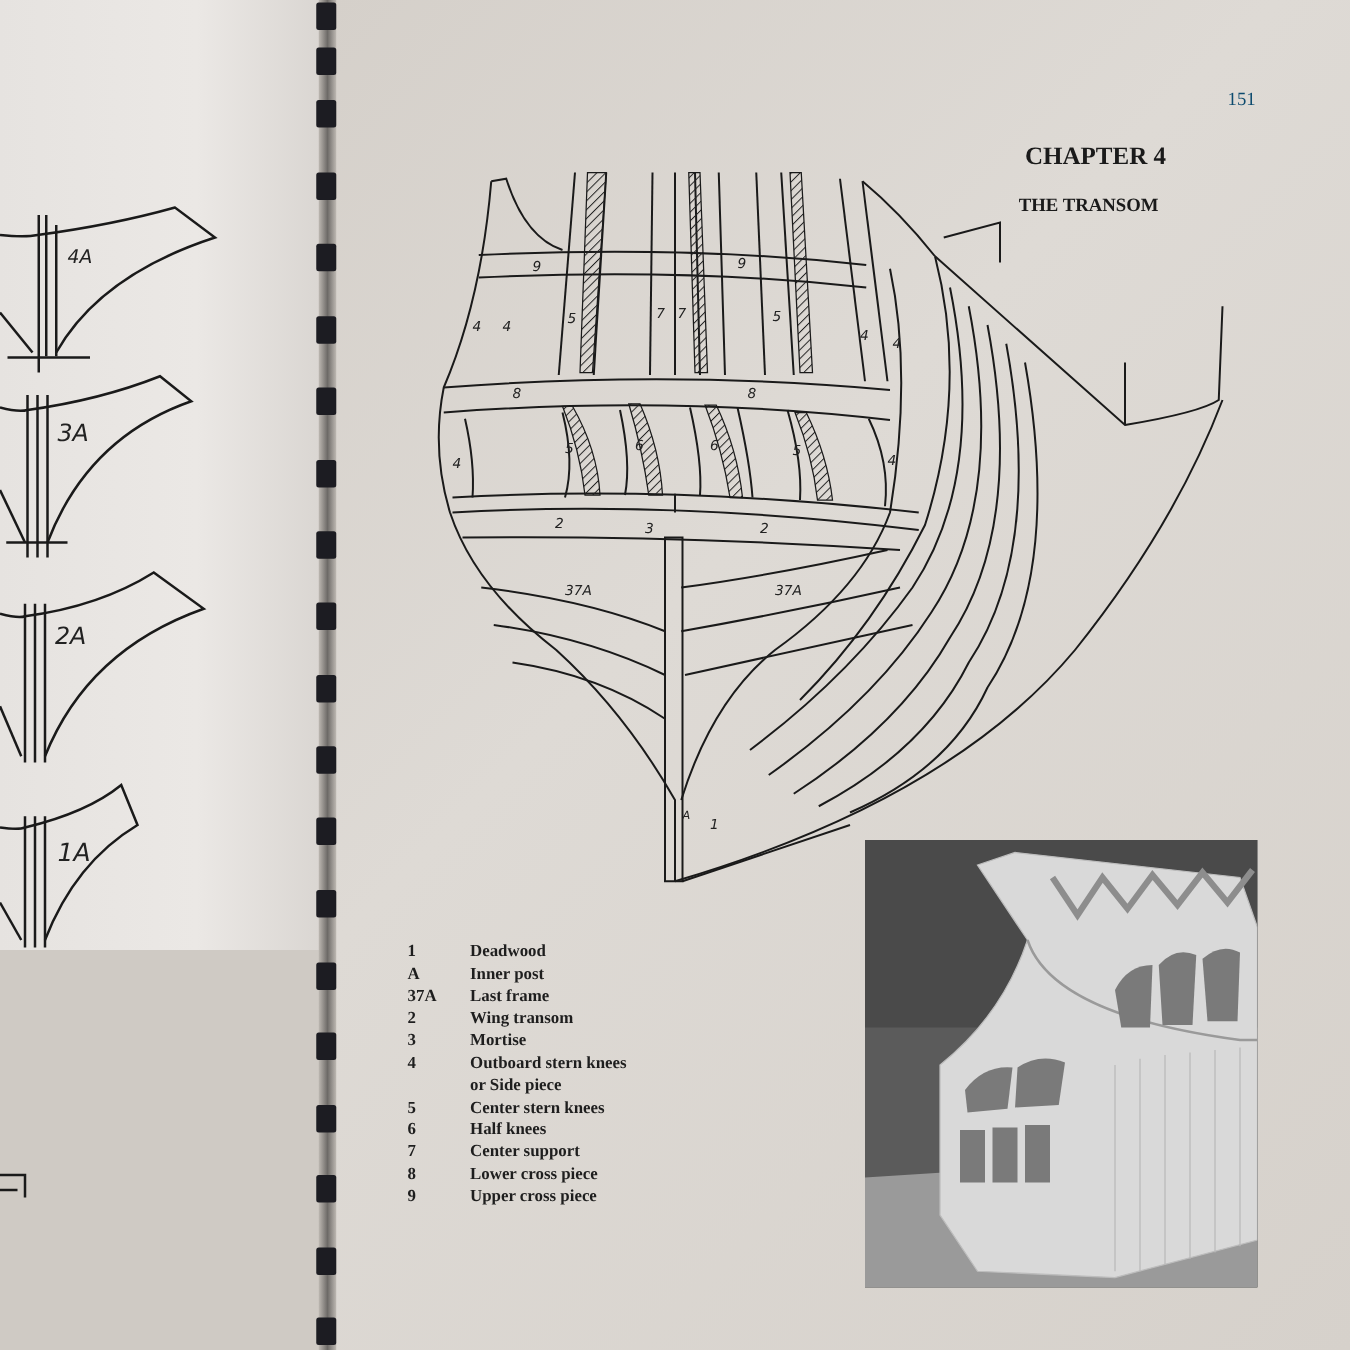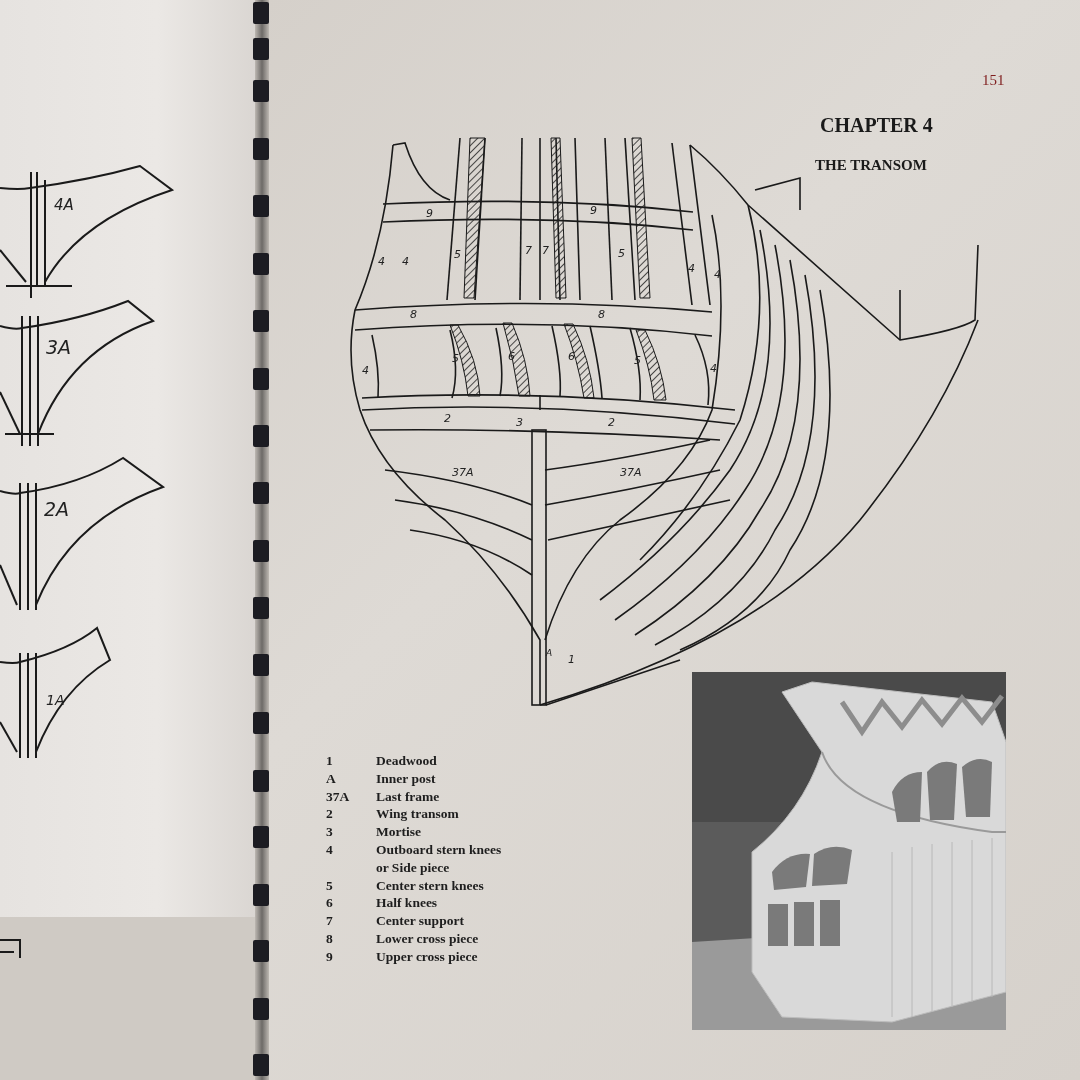--- a/index.html
+++ b/index.html
@@ -1,23 +1,23 @@
 <!DOCTYPE html>
 <html><head>
 <meta charset="utf-8">
 <style>
   html,body{margin:0;padding:0;}
   body{width:1080px;height:1080px;overflow:hidden;position:relative;background:#cfcac4;font-family:"Liberation Serif",serif;}
-  .left-page{position:absolute;left:0;top:0;width:262px;height:917px;background:linear-gradient(90deg,#e6e3e0 0%,#ebe8e5 60%,#d9d5d1 100%);}
+  .left-page{position:absolute;left:0;top:0;width:262px;height:760px;background:linear-gradient(90deg,#e6e3e0 0%,#ebe8e5 60%,#d9d5d1 100%);}
   .right-page{position:absolute;left:262px;top:0;width:818px;height:1080px;background:linear-gradient(135deg,#d5d0ca 0%,#dedad5 40%,#d6d1cb 100%);}
   .gutter{position:absolute;left:255px;top:0;width:14px;height:1080px;background:linear-gradient(90deg,#bdb8b2,#6d6a67 50%,#bdb8b2);}
   .binding{position:absolute;left:253px;top:0;width:18px;height:1080px;}
   .coil{position:absolute;left:0;width:16px;height:22px;background:#1c1c22;border-radius:2px;}
   .abs{position:absolute;}
-  .page-number{left:982px;top:72px;font-size:15px;color:#7f1d1d;}
+  .page-number{left:982px;top:72px;font-size:15px;color:#0c4a6e;}
   .chapter-title{left:820px;top:114px;font-size:20px;font-weight:bold;color:#1a1a1a;}
   .section-title{left:815px;top:157px;font-size:15px;font-weight:bold;color:#1a1a1a;}
   .legend{left:326px;top:752px;font-size:13.5px;font-weight:bold;color:#1e1e1e;line-height:17.8px;}
   .legend-row{display:flex;}
   .legend-key{width:50px;}
   .legend-label{width:160px;}
   .photo{left:692px;top:672px;width:314px;height:358px;background:#5e5e5e;overflow:hidden;}
   svg{position:absolute;left:0;top:0;}
   .dlabel{position:absolute;font-family:"DejaVu Sans",sans-serif;font-style:italic;font-size:11px;color:#222;}
 </style>
@@ -54,21 +54,21 @@
         <line x1="28" y1="653" x2="28" y2="758"></line>
         <line x1="36" y1="653" x2="36" y2="758"></line>
 
       <path d="M0 940 L20 940 L20 958"></path>
       <path d="M0 952 L14 952"></path>
     </g>
   </svg>
   <span class="dlabel" style="left:54px;top:196px;font-size:15px;">4A</span>
   <span class="dlabel" style="left:46px;top:336px;font-size:19px;">3A</span>
   <span class="dlabel" style="left:44px;top:498px;font-size:19px;">2A</span>
-  <span class="dlabel" style="left:46px;top:692px;font-size:14px;">1A</span>
+  <span class="dlabel" style="left:46px;top:670px;font-size:20px;">1A</span>
 </div>
 
 <div class="right-page"></div>
 <div class="gutter"></div>
 
 <div class="binding">
   <div class="coil" style="top:2px"></div>
   <div class="coil" style="top:38px"></div>
   <div class="coil" style="top:80px"></div>
   <div class="coil" style="top:138px"></div>

